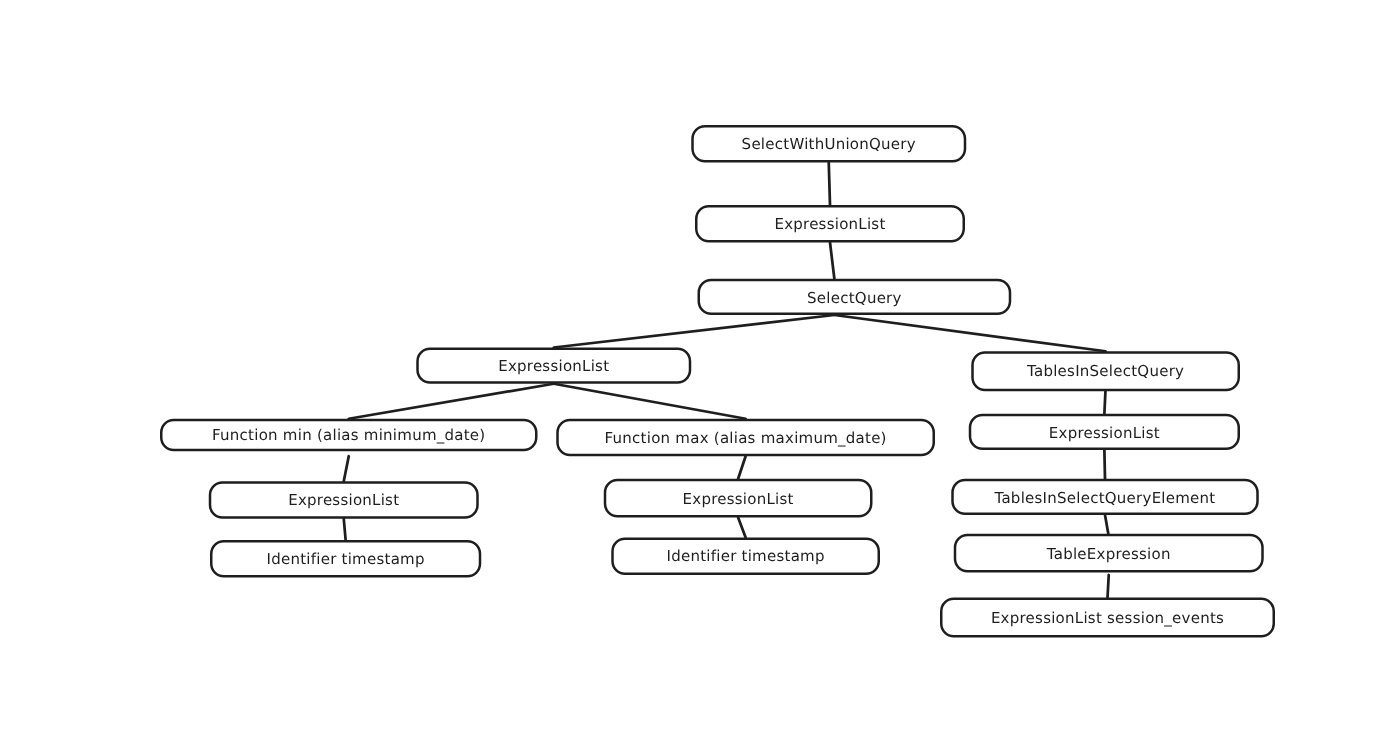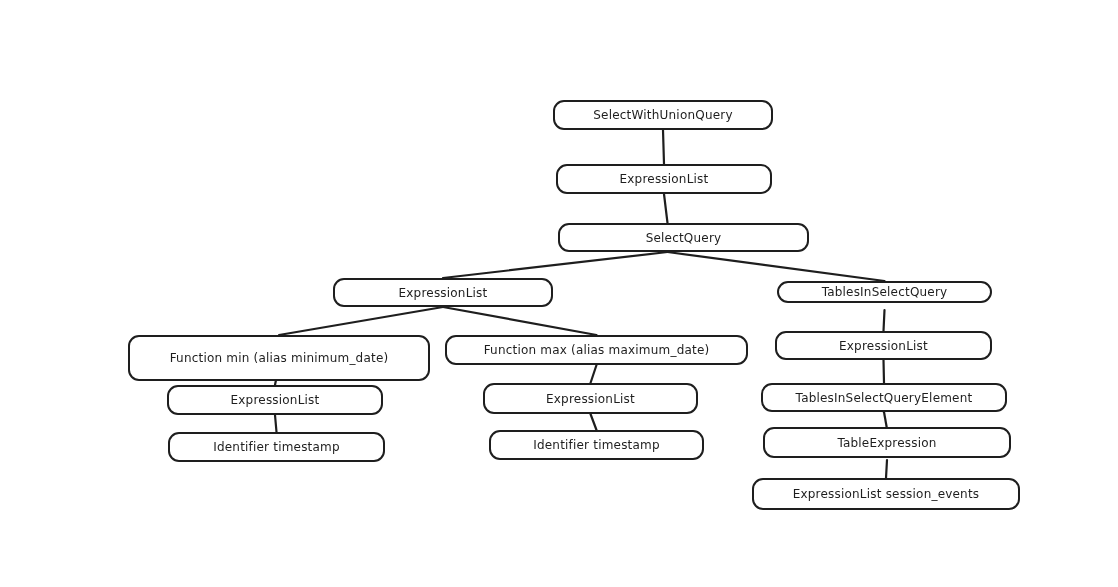--- a/index.html
+++ b/index.html
@@ -62,22 +62,22 @@
       <line x1="884.5" y1="310" x2="883.5" y2="331" stroke="#1e1e1e"></line>
       <line x1="883.5" y1="360" x2="884" y2="383" stroke="#1e1e1e"></line>
       <line x1="884" y1="412" x2="887" y2="429" stroke="#1e1e1e"></line>
       <line x1="887" y1="460" x2="886" y2="478" stroke="#1e1e1e"></line>
     </svg>
   <div id="node-layer">
       <div class="node" style="left: 553px; top: 100px; width: 220px; height: 30px; border-color: rgb(30, 30, 30); background: rgb(255, 255, 255);">SelectWithUnionQuery</div>
       <div class="node" style="left: 556px; top: 164px; width: 216px; height: 30px; border-color: rgb(30, 30, 30); background: rgb(255, 255, 255);">ExpressionList</div>
       <div class="node" style="left: 558px; top: 223px; width: 251px; height: 29px; border-color: rgb(30, 30, 30); background: rgb(255, 255, 255);">SelectQuery</div>
       <div class="node" style="left: 333px; top: 278px; width: 220px; height: 29px; border-color: rgb(30, 30, 30); background: rgb(255, 255, 255);">ExpressionList</div>
-      <div class="node" style="left: 777px; top: 281px; width: 215px; height: 22px; border-color: rgb(30, 30, 30); background: rgb(255, 255, 255); text-align: right;">TablesInSelectQuery</div>
-      <div class="node" style="left: 128px; top: 335px; width: 302px; height: 46px; border-color: rgb(30, 30, 30); background: rgb(255, 255, 255);">Function min (alias minimum_date)</div>
+      <div class="node" style="left: 777px; top: 281px; width: 215px; height: 32px; border-color: rgb(30, 30, 30); background: rgb(255, 255, 255); text-align: right;">TablesInSelectQuery</div>
+      <div class="node" style="left: 128px; top: 335px; width: 302px; height: 26px; border-color: rgb(30, 30, 30); background: rgb(255, 255, 255);">Function min (alias minimum_date)</div>
       <div class="node" style="left: 445px; top: 335px; width: 303px; height: 30px; border-color: rgb(30, 30, 30); background: rgb(255, 255, 255);">Function max (alias maximum_date)</div>
       <div class="node" style="left: 167px; top: 385px; width: 216px; height: 30px; border-color: rgb(30, 30, 30); background: rgb(255, 255, 255);">ExpressionList</div>
       <div class="node" style="left: 483px; top: 383px; width: 215px; height: 31px; border-color: rgb(30, 30, 30); background: rgb(255, 255, 255);">ExpressionList</div>
       <div class="node" style="left: 775px; top: 331px; width: 217px; height: 29px; border-color: rgb(30, 30, 30); background: rgb(255, 255, 255);">ExpressionList</div>
       <div class="node" style="left: 168px; top: 432px; width: 217px; height: 30px; border-color: rgb(30, 30, 30); background: rgb(255, 255, 255);">Identifier timestamp</div>
       <div class="node" style="left: 489px; top: 430px; width: 215px; height: 30px; border-color: rgb(30, 30, 30); background: rgb(255, 255, 255);">Identifier timestamp</div>
       <div class="node" style="left: 761px; top: 383px; width: 246px; height: 29px; border-color: rgb(30, 30, 30); background: rgb(255, 255, 255);">TablesInSelectQueryElement</div>
       <div class="node" style="left: 763px; top: 427px; width: 248px; height: 31px; border-color: rgb(30, 30, 30); background: rgb(255, 255, 255);">TableExpression</div>
       <div class="node" style="left: 752px; top: 478px; width: 268px; height: 32px; border-color: rgb(30, 30, 30); background: rgb(255, 255, 255);">ExpressionList session_events</div>
     </div>

